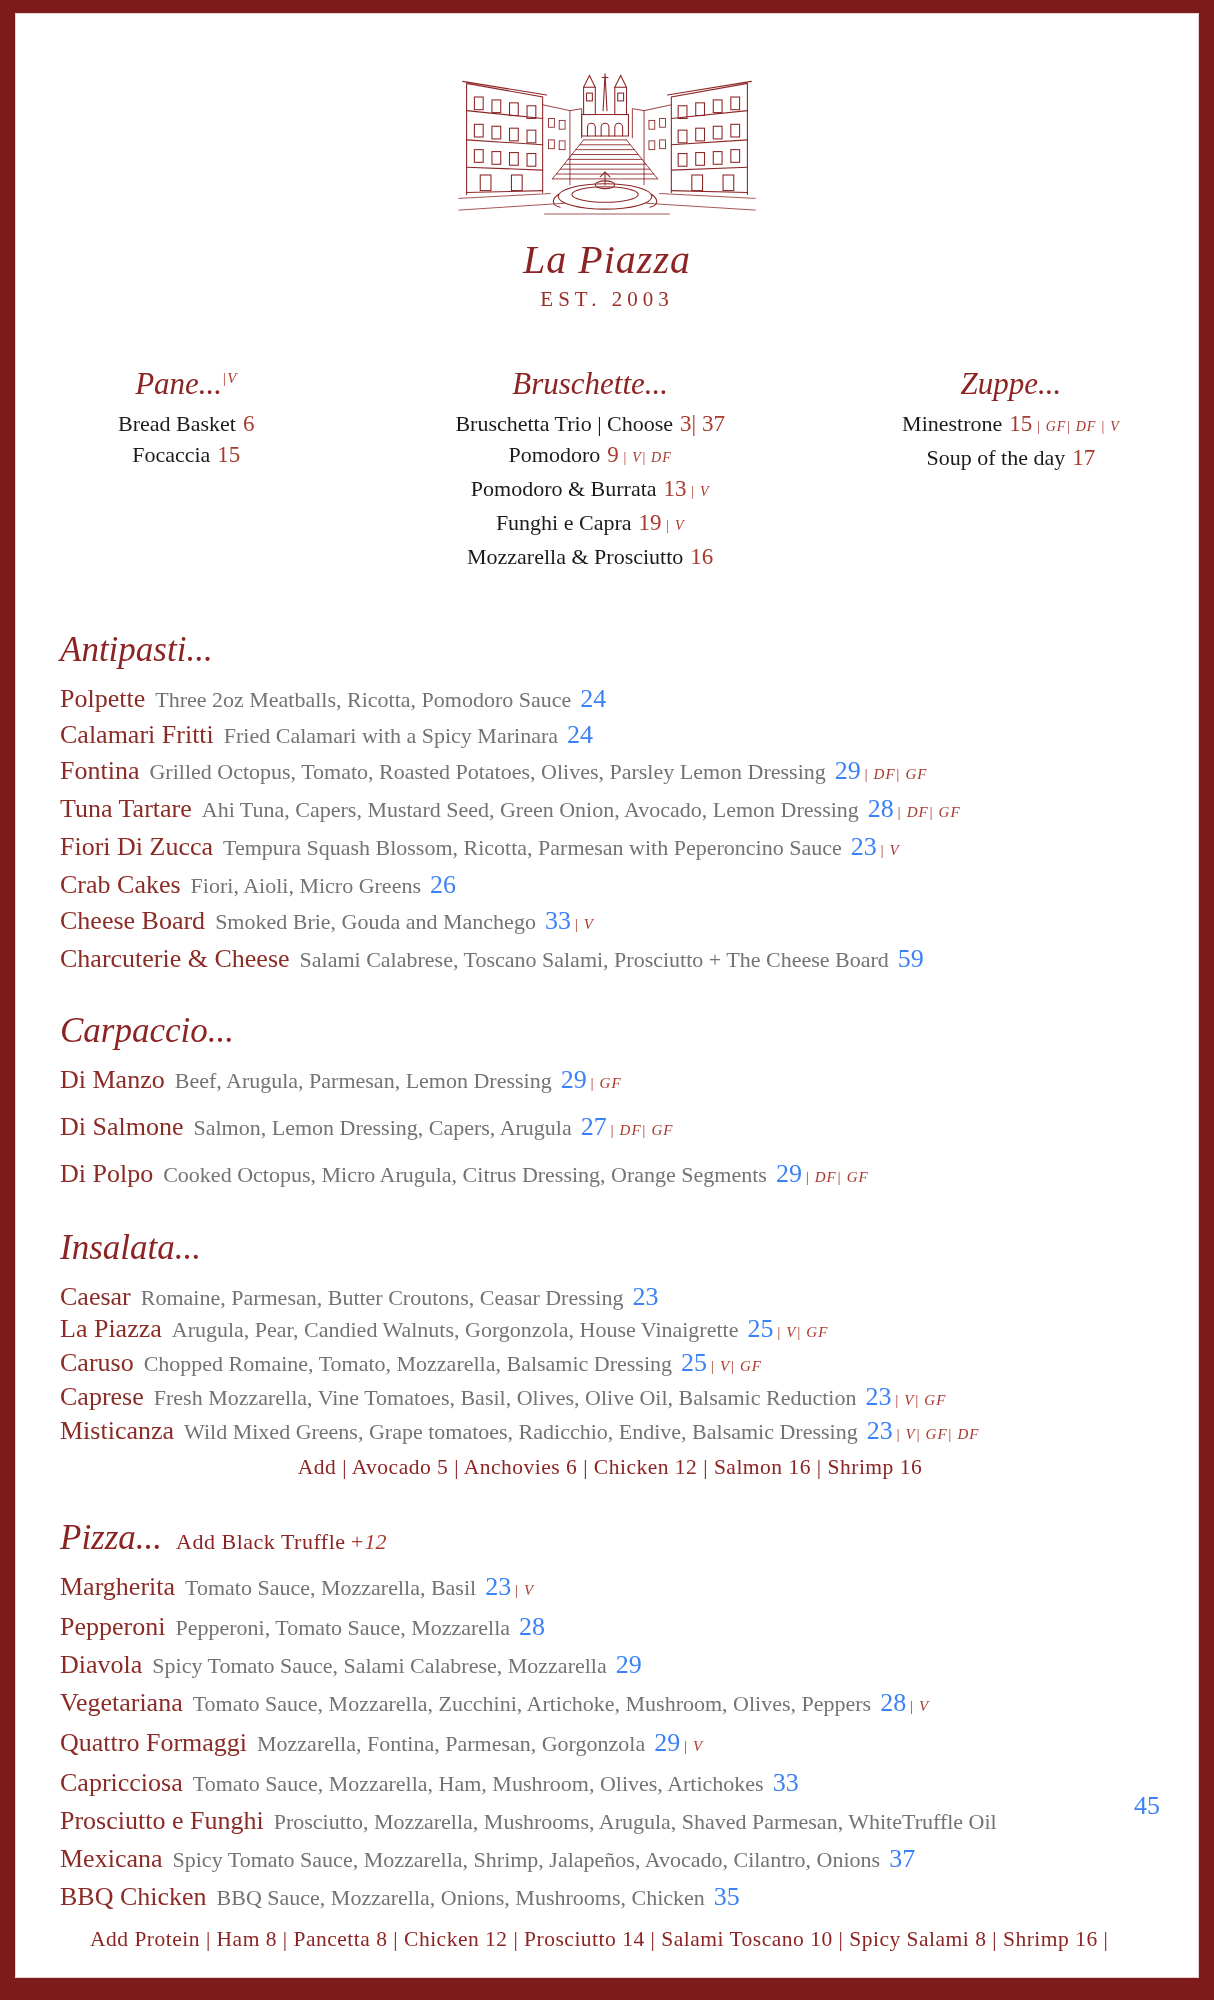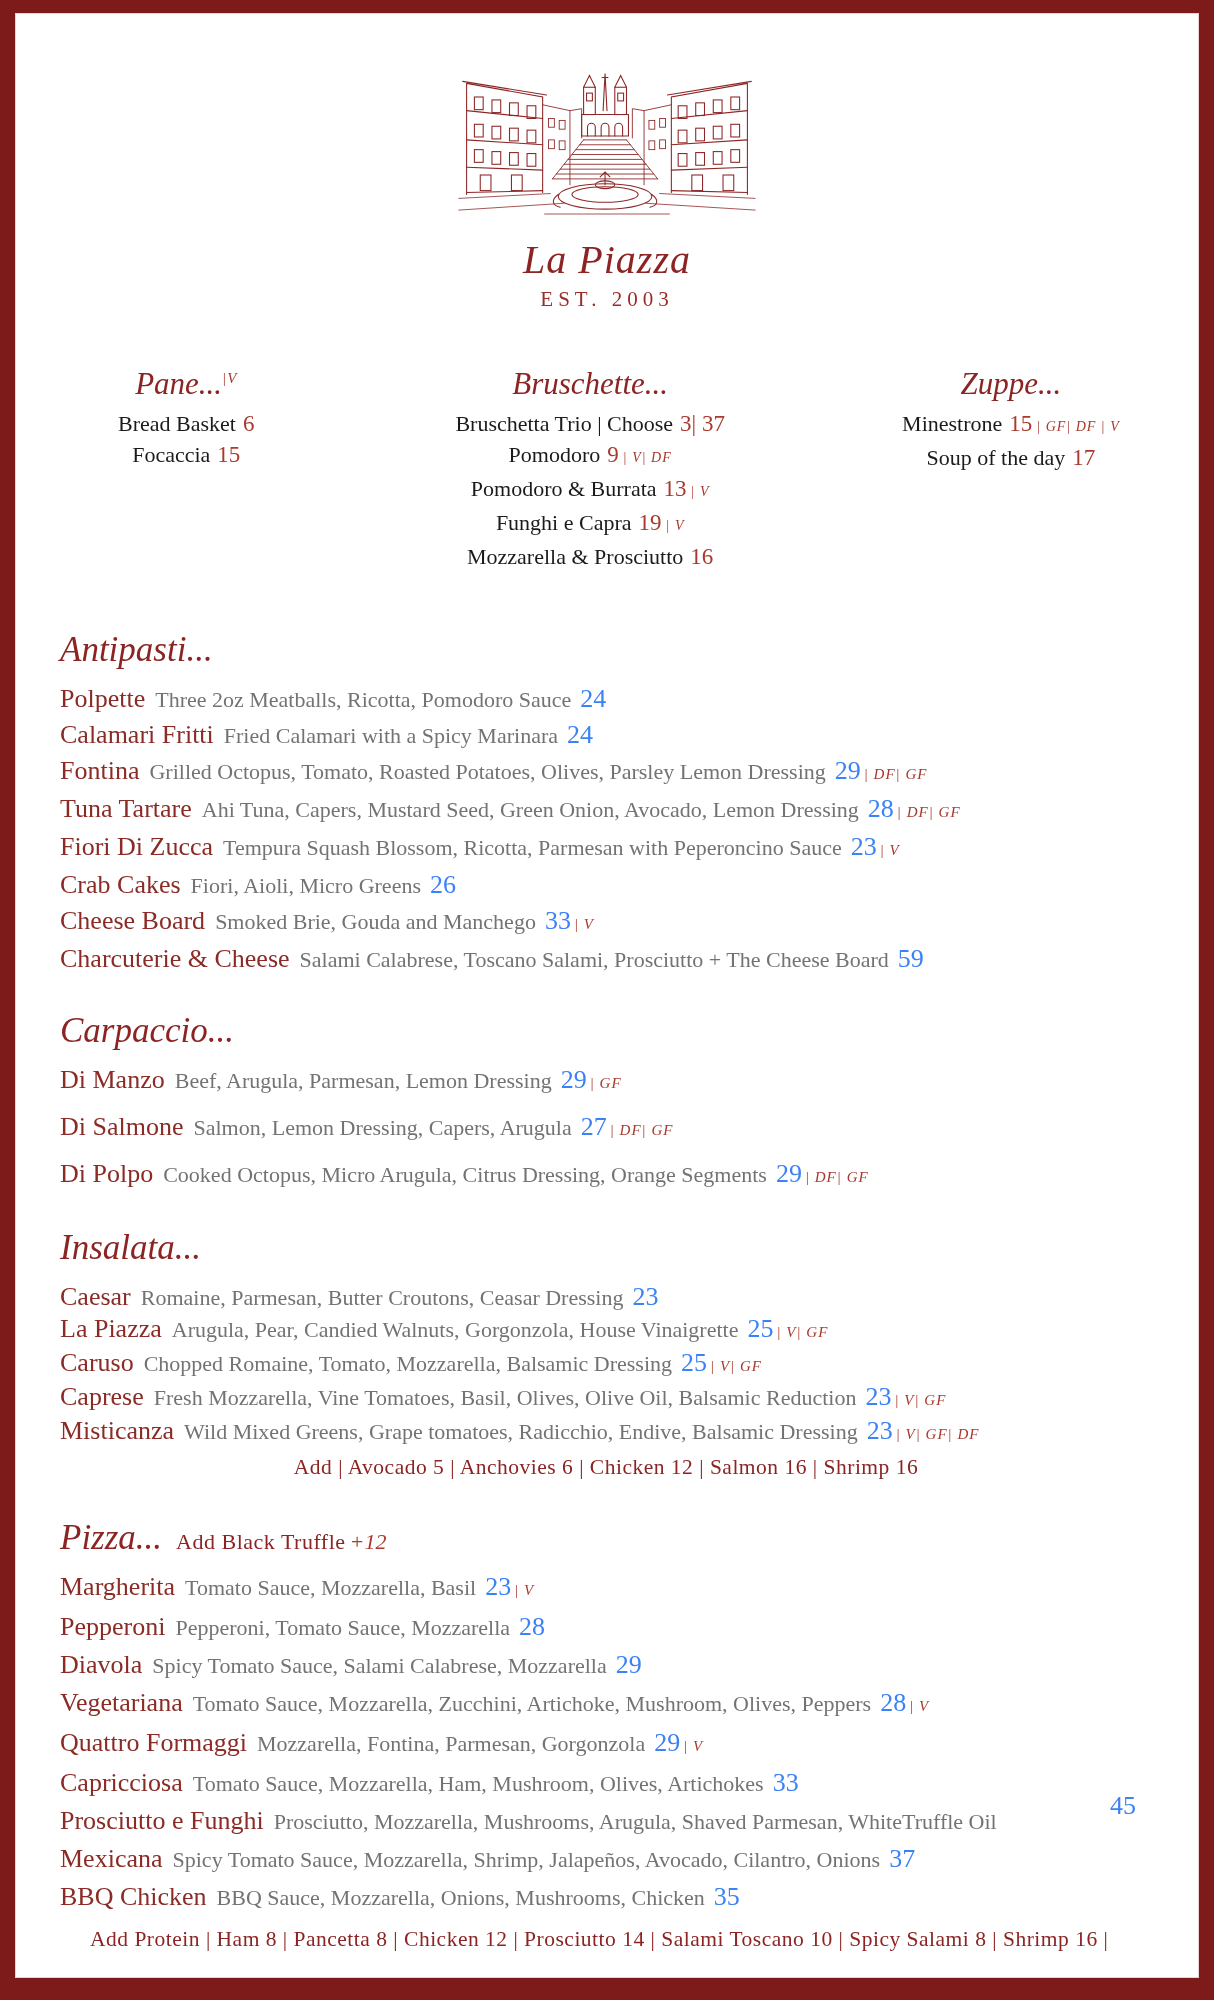--- a/index.html
+++ b/index.html
@@ -51,41 +51,41 @@
     margin-bottom:6px;
   }
   .col-heading .sup-tags {
     font-size:15px; vertical-align:super; color:#A93A2E; letter-spacing:1px;
   }
   .col-item { font-size:22px; line-height:31px; color:#1b1b1b; }
   .ci-price { color:#A93A2E; font-size:23px; margin-left:7px; }
   .ci-tags { color:#A93A2E; font-size:14px; font-style:italic; margin-left:4px; letter-spacing:1px; }
 
   
-  .section { margin-left:14px; margin-right:16px; }
+  .section { margin-left:14px; margin-right:8px; }
   .section-heading {
     font-style:italic;
     font-size:35px;
     color:#8B2423;
     margin-top:38px;
     margin-bottom:16px;
   }
   .sec-antipasti .section-heading { margin-top:58px; }
   .subnote { font-size:22px; font-style:normal; color:#8B2423; margin-left:14px; letter-spacing:0.5px; }
   .subnote-price { font-size:22px; color:#A93A2E; margin-left:4px; }
   .items { }
   .item { font-size:22px; line-height:26px; margin-bottom:9px; position:relative; padding-right:60px; }
   .sec-carpaccio .item { margin-bottom:18px; }
   .sec-insalata .item { margin-bottom:5px; }
   .sec-pizza .item { margin-bottom:11px; }
   .item-name { color:#8B2B26; font-size:26px; margin-right:10px; }
   .item-desc { color:#737373; font-size:22px; }
   .item-price { color:#3b82f6; font-size:26px; margin-left:9px; }
   .item-tags { color:#A93A2E; font-size:15px; font-style:italic; margin-left:3px; letter-spacing:1px; }
-  .item.price-high .item-price { position:absolute; right:16px; top:-15px; }
+  .item.price-high .item-price { position:absolute; right:0; top:-15px; }
   .footnote {
     color:#8B2423; font-size:21.5px; text-align:center; margin-top:8px; margin-bottom:4px;
     letter-spacing:0.5px;
   }
   .footnote-left { text-align:left; margin-left:30px; margin-top:16px; }
 </style>
 </head>
 <body>
 
 <div class="page">

